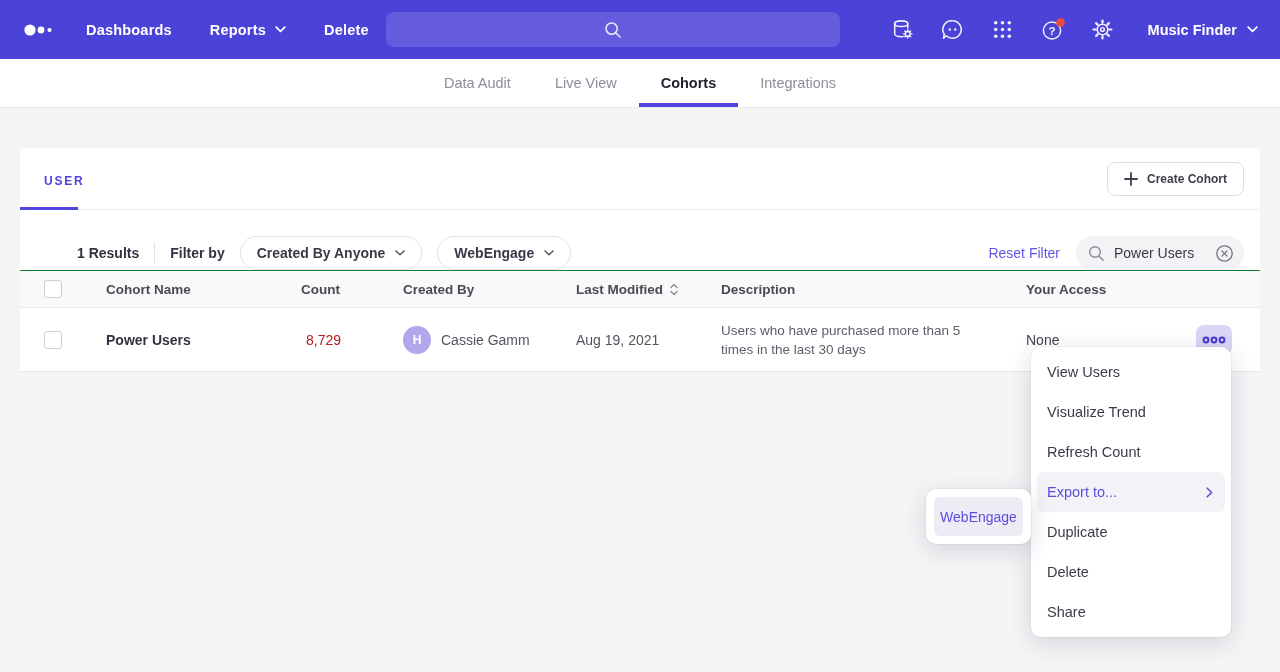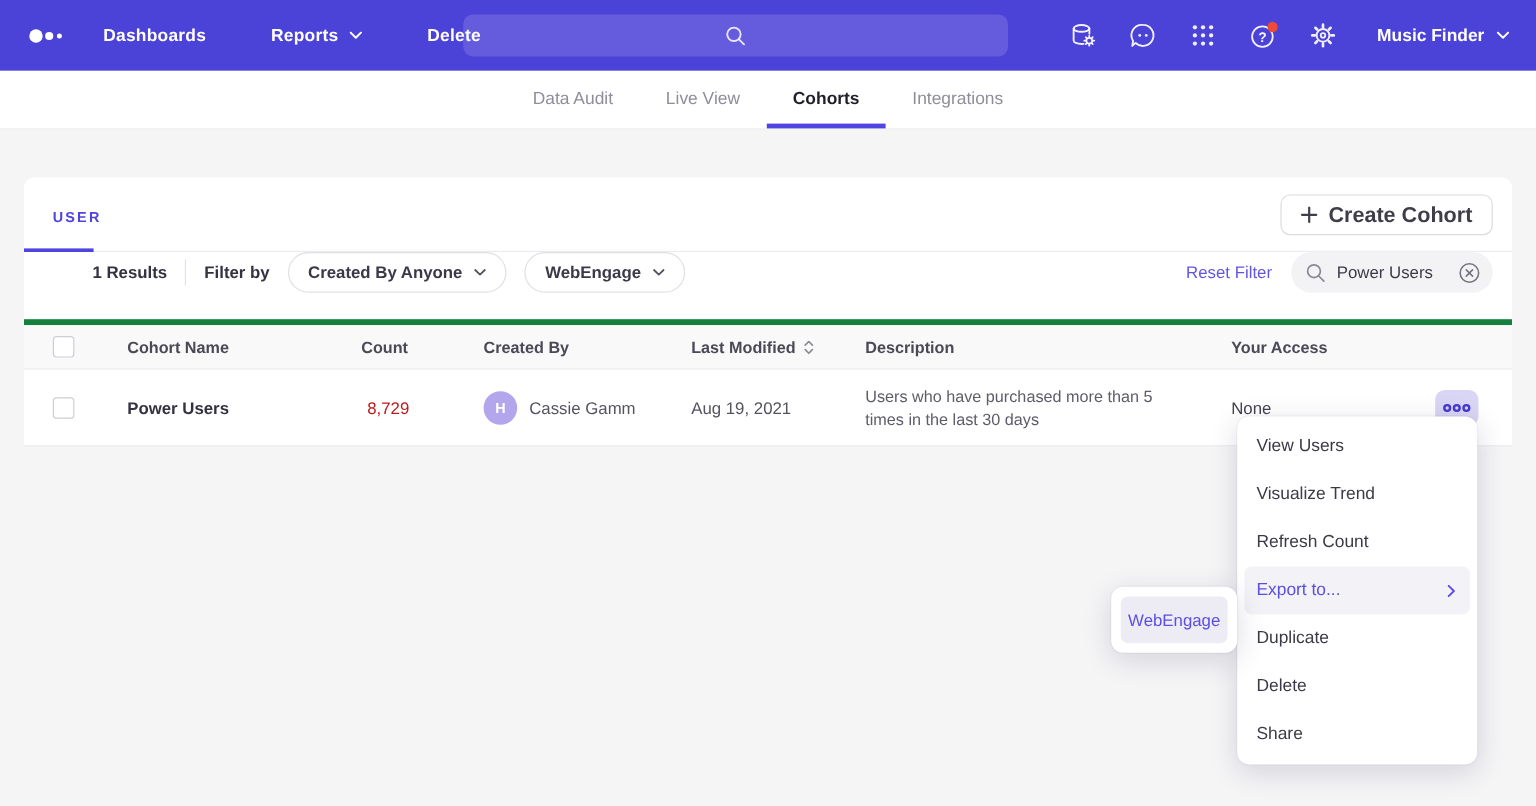--- a/index.html
+++ b/index.html
@@ -11,21 +11,21 @@
     overflow: hidden;
     color: #3c3a47;
   }
 
   
   .navbar {
     position: absolute; left:0; top:0; width:1280px; height:59px;
     background:#4b42d8; display:flex; align-items:center;
   }
   .logo { margin-left:24px; display:flex; align-items:center; cursor:pointer; }
-  .nav-links { display:flex; align-items:flex-start; margin-left:30px; gap:54px; }
+  .nav-links { display:flex; align-items:flex-start; margin-left:30px; gap:38px; }
   .nav-link { color:#fff; font-size:14.5px; font-weight:600; letter-spacing:.2px;
     display:flex; align-items:center; gap:9px; cursor:pointer; }
   .nav-search {
     position:absolute; left:386px; top:12px; width:454px; height:35px;
     background:rgba(255,255,255,0.14); border-radius:8px;
     display:flex; align-items:center; justify-content:center; gap:10px; cursor:text;
   }
   .nav-search span { color:rgba(255,255,255,0.78); font-size:14.5px; }
   .nav-right { position:absolute; right:22px; top:0; height:59px; display:flex; align-items:center; gap:24px; }
   .icon-btn { width:26px; height:26px; display:flex; align-items:center; justify-content:center;
@@ -51,25 +51,25 @@
     background:#fff; border-radius:8px 8px 0 0; border-bottom:1px solid #e7e7ea;
   }
   .type-row { position:relative; height:62px; border-bottom:1px solid #ececf0; }
   .type-tab { position:absolute; left:24px; top:26px; font-size:12px; font-weight:700;
     letter-spacing:1.8px; color:#4f44e0; cursor:pointer; }
   .type-underline { position:absolute; left:0; bottom:-1px; width:58px; height:3px; background:#4f44e0; }
   .create-btn {
     position:absolute; right:16px; top:14px; height:34px; padding:0 16px;
     background:#fff; border:1px solid #dcdce1; border-radius:8px;
     display:flex; align-items:center; gap:9px; cursor:pointer;
-    font-size:18px; font-weight:700; color:#3f3d4a; font-family:inherit;
-  }
-
-  .filter-row { height:61px; border-bottom:5px solid #15803d;
-    display:flex; align-items:flex-start; padding:0 16px 0 57px; }
+    font-size:12px; font-weight:700; color:#3f3d4a; font-family:inherit;
+  }
+
+  .filter-row { height:61px; border-bottom:1px solid #15803d;
+    display:flex; align-items:flex-end; padding:0 16px 0 57px; }
   .filter-left { display:flex; align-items:center; gap:15px; }
   .results-count, .filter-by { font-size:14px; font-weight:700; color:#343240; }
   .v-divider { width:1px; height:22px; background:#e3e2e8; }
   .pill {
     height:34px; border:1px solid #e1e0e5; border-radius:17px; background:#fff;
     display:flex; align-items:center; gap:10px; padding:0 16px; cursor:pointer;
     font-size:14px; font-weight:600; color:#3b3947; font-family:inherit;
   }
   .filter-right { margin-left:auto; display:flex; align-items:center; gap:16px; }
   .reset-link { font-size:14px; color:#6156e2; cursor:pointer; background:none; border:none; font-family:inherit; }

